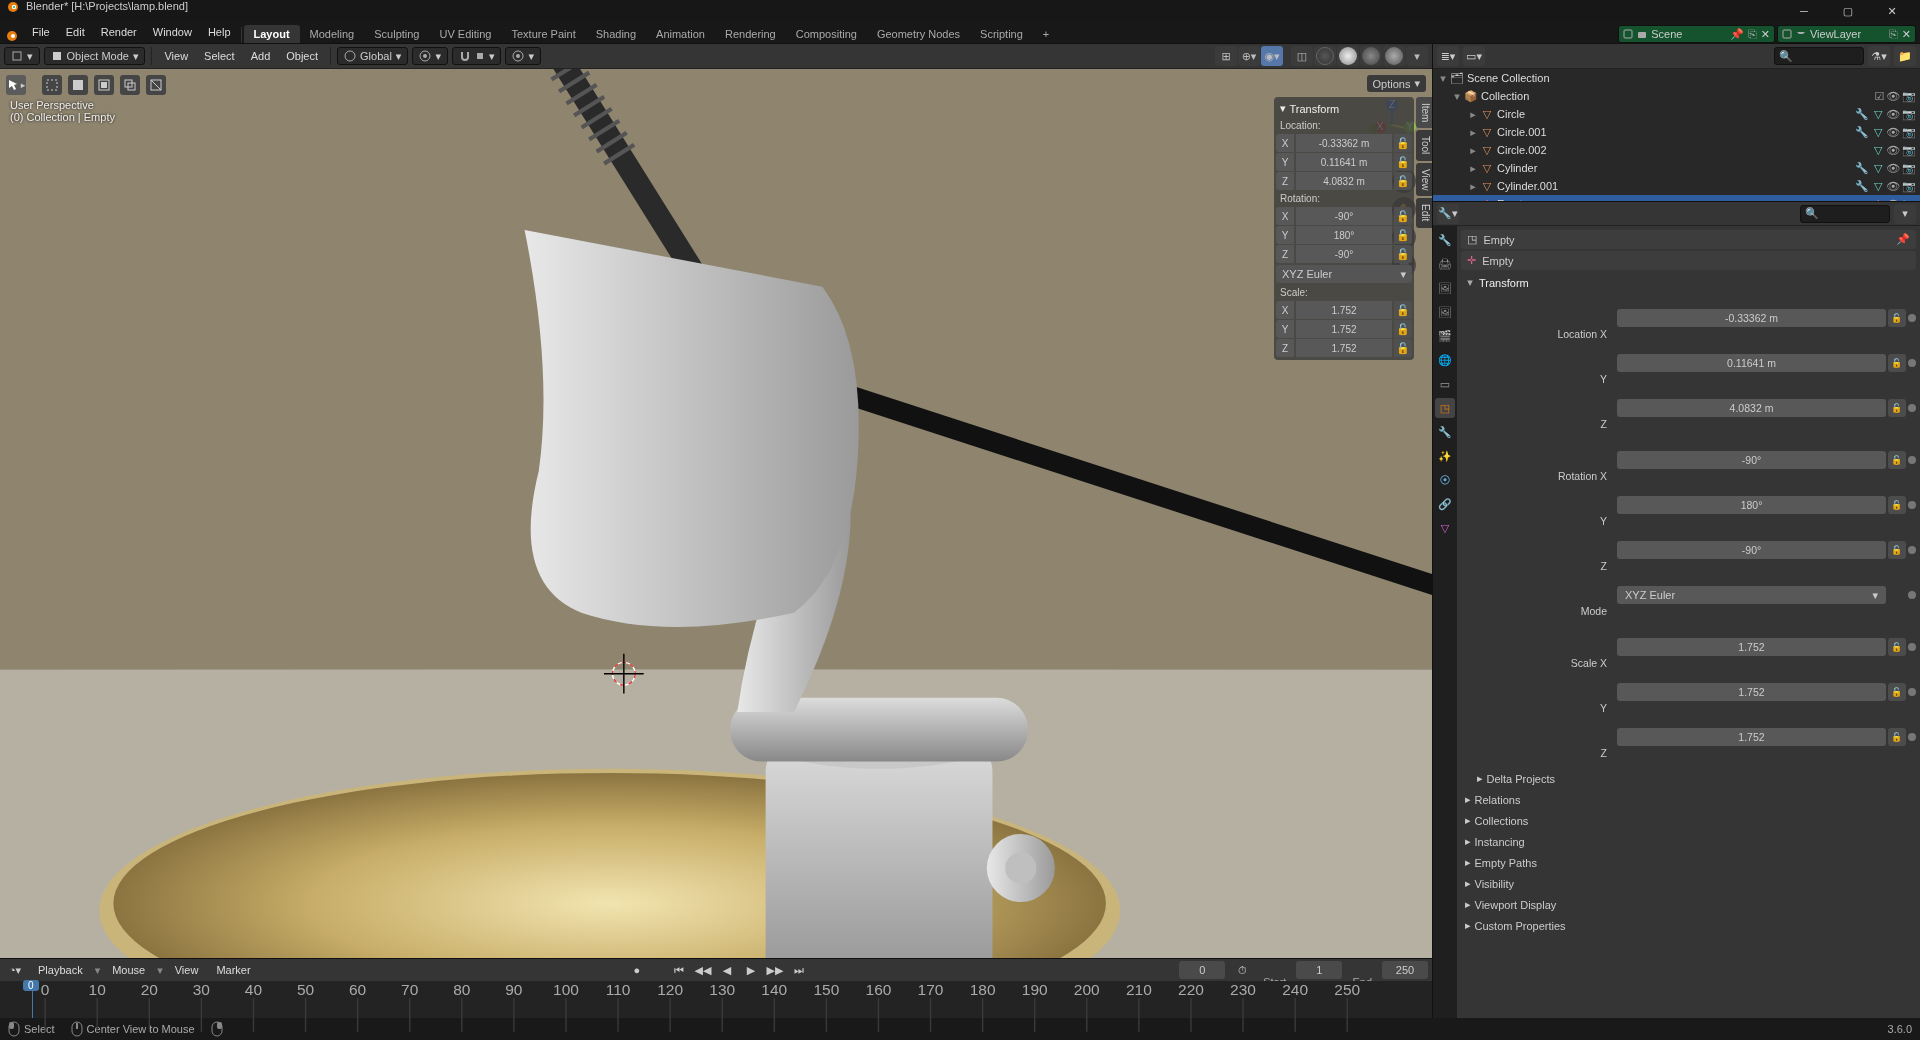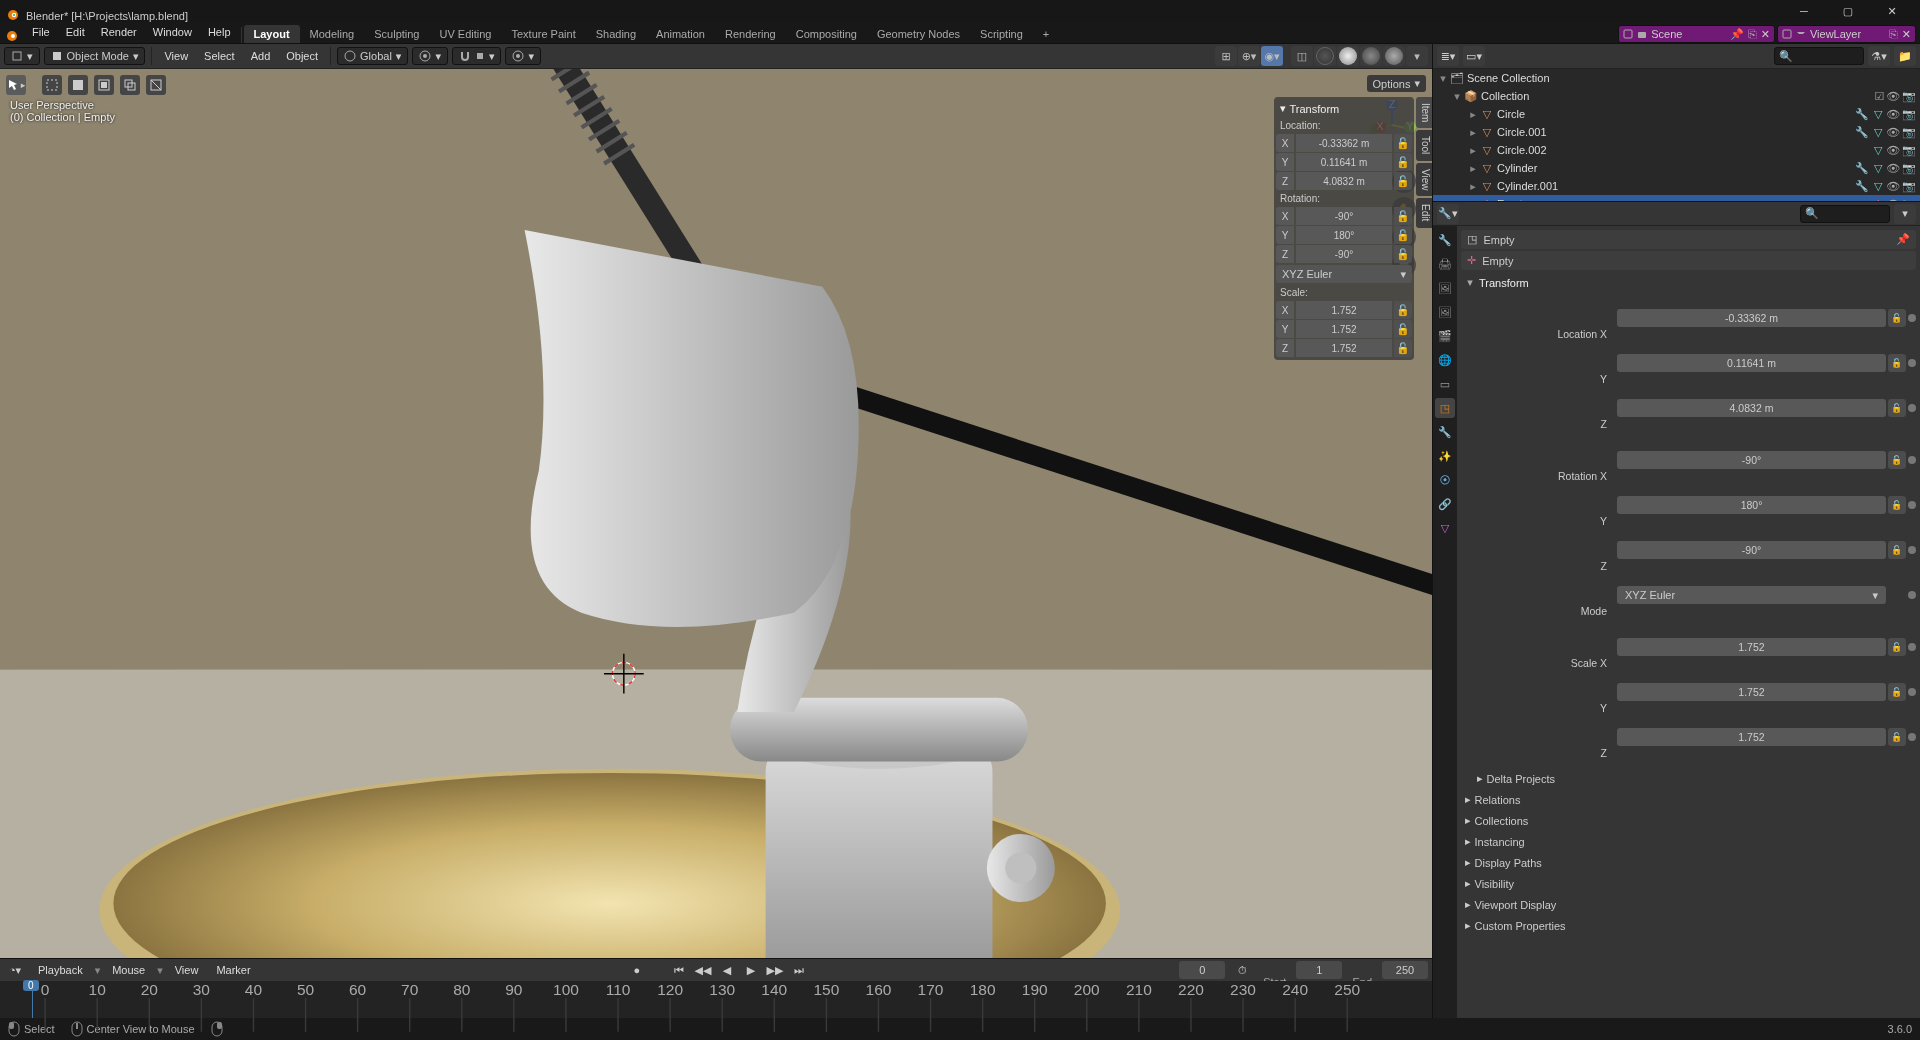--- a/index.html
+++ b/index.html
@@ -1,30 +1,30 @@
 <!DOCTYPE html>
 <html><head>
 <meta charset="utf-8">
 <style>
 * { margin:0; padding:0; box-sizing:border-box; font-family:-apple-system,BlinkMacSystemFont,"Segoe UI",sans-serif; font-size:11px; user-select:none;}
 body { background:#1a1a1a; color:#ccc; width:1920px; height:1040px; overflow:hidden; display:flex; flex-direction:column;}
 
-.titlebar{height:22px;background:#171717;display:flex;align-items:flex-end;padding:0 6px;color:#ccc;}
+.titlebar{height:22px;background:#171717;display:flex;align-items:flex-start;padding:0 6px;color:#ccc;}
 .titlebar .logo{width:14px;height:14px;margin-right:6px;display:inline-flex;align-items:center;justify-content:center;}
 .titlebar .spacer{flex:1;}
 .titlebar .winctl{width:44px;height:22px;display:flex;align-items:center;justify-content:center;color:#ccc;}
 
 .menubar{height:22px;background:#181818;display:flex;align-items:flex-end;border-bottom:1px solid #101010;}
 .menubar .icon{width:20px;display:flex;align-items:center;justify-content:center;margin:0 2px;}
 .menubar .menuitem{padding:0 8px;line-height:22px;color:#ddd;}
 .menubar .sep{width:1px;height:16px;background:#333;margin:0 2px;}
 .menubar .tab{padding:3px 10px;color:#aaa;border-radius:3px 3px 0 0;}
 .menubar .tab.active{background:#353535;color:#fff;font-weight:bold;}
 .menubar .scene-selectors{margin-left:auto;display:flex;gap:2px;align-items:center;padding-right:4px;}
-.menubar .dropdown{background:#701a75;border:1px solid #111;border-radius:3px;height:18px;display:flex;align-items:center;padding:0 4px;gap:4px;}
+.menubar .dropdown{background:#14532d;border:1px solid #111;border-radius:3px;height:18px;display:flex;align-items:center;padding:0 4px;gap:4px;}
 .menubar .dropdown input{background:transparent;border:none;color:#ccc;width:75px;outline:none;}
 
 .content{flex:1;display:flex;min-height:0;}
 .viewport-col{display:flex;flex-direction:column;flex:1;min-width:0;}
 .vp-header{height:25px;background:#353535;border-bottom:1px solid #222;display:flex;align-items:center;gap:4px;padding:0 4px;}
 .vp-header .dropdown2{background:#2b2b2b;border:1px solid #111;border-radius:3px;height:18px;display:flex;align-items:center;padding:0 6px;gap:4px;}
 .vp-header .menuitem{padding:0 6px;color:#ddd;}
 .vp-header .vsep{width:1px;height:18px;background:#232323;margin:0 2px;}
 .vp-header .toolcluster{display:flex;gap:1px;align-items:center;margin-left:auto;}
 .vp-header .iconbtn{width:22px;height:20px;background:#3b3b3b;display:flex;align-items:center;justify-content:center;border-radius:3px;color:#bbb;}
@@ -756,21 +756,21 @@
         <div class="prop-sub">
             <span class="chev">▸</span>
             <span>Collections</span>
           </div>
         <div class="prop-sub">
             <span class="chev">▸</span>
             <span>Instancing</span>
           </div>
         <div class="prop-sub">
             <span class="chev">▸</span>
-            <span>Display Paths</span>
+            <span>Empty Paths</span>
           </div>
         <div class="prop-sub">
             <span class="chev">▸</span>
             <span>Visibility</span>
           </div>
         <div class="prop-sub">
             <span class="chev">▸</span>
             <span>Viewport Display</span>
           </div>
         <div class="prop-sub">

